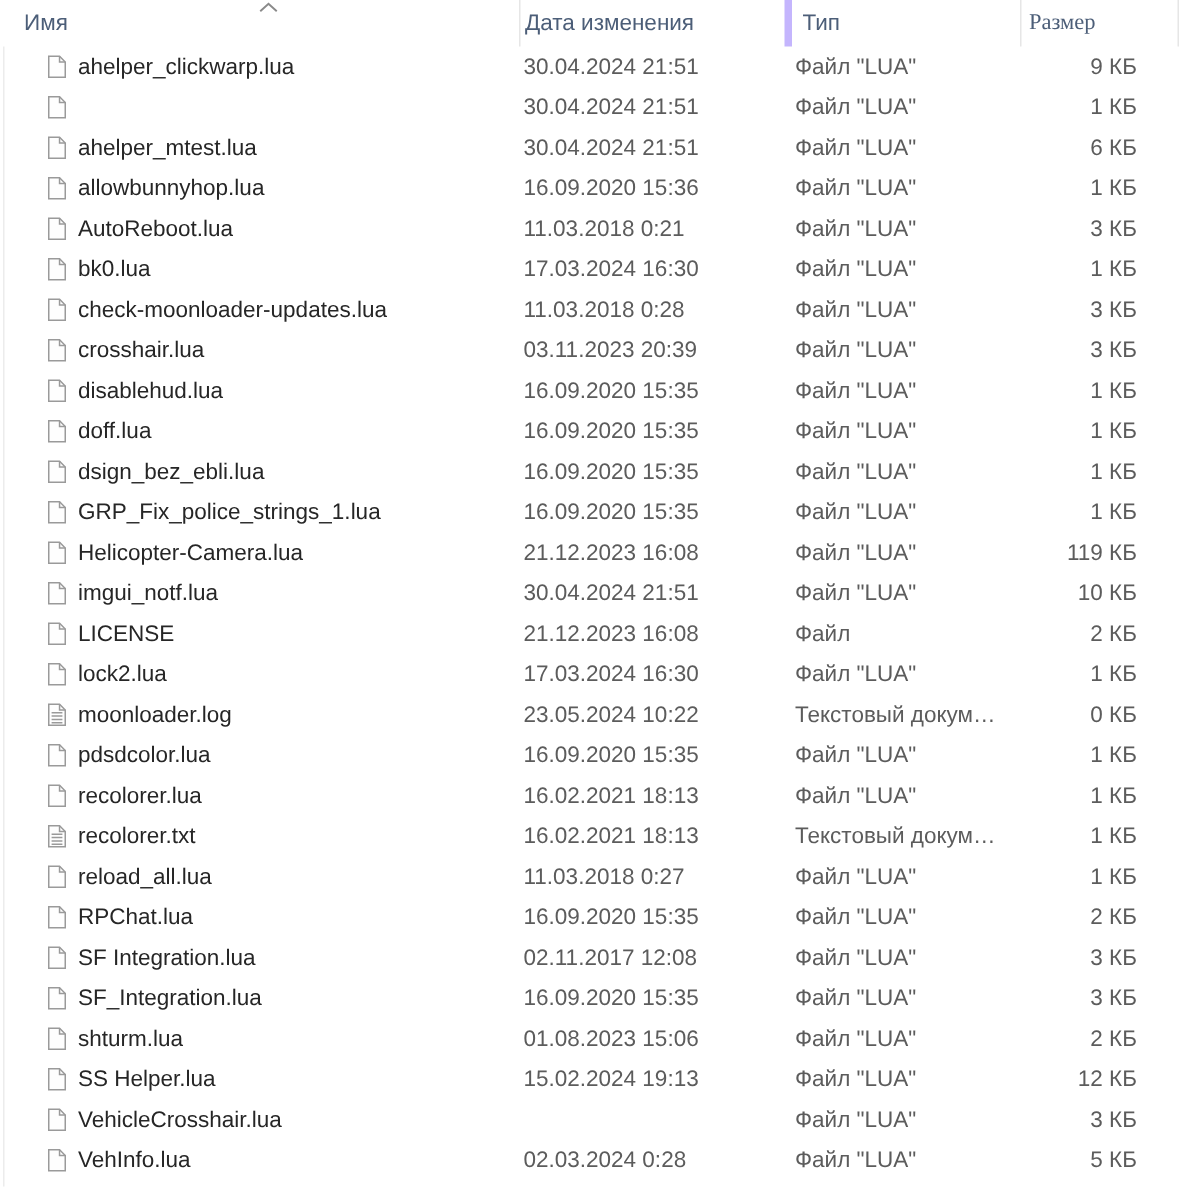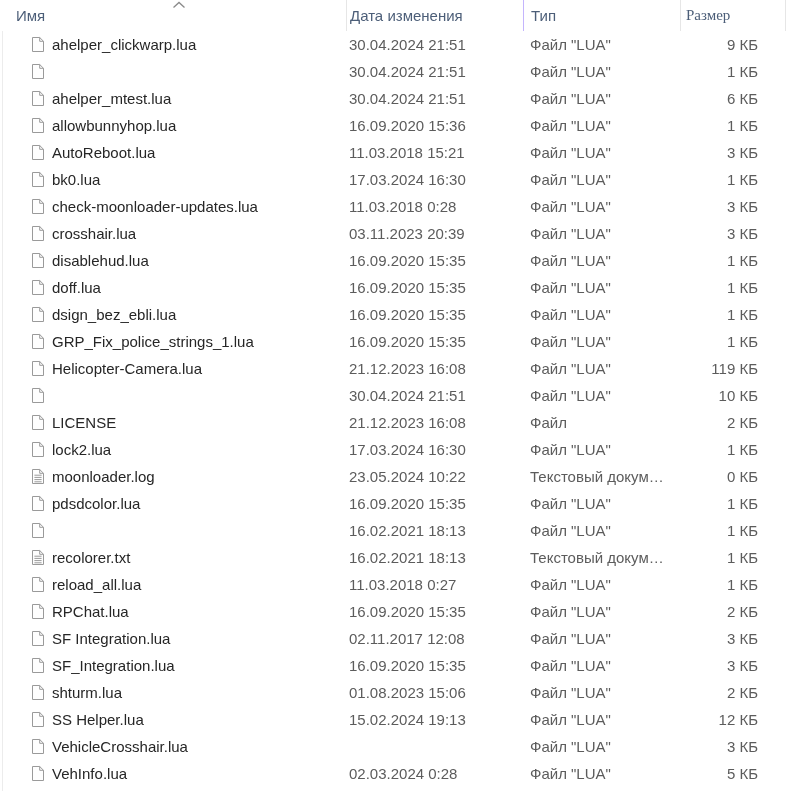--- a/index.html
+++ b/index.html
@@ -10,21 +10,21 @@
   }
   .window{position:relative;width:798px;height:798px;background:#fff;}
   .left-border{position:absolute;left:2px;top:0;width:1px;height:791px;background:#ececec;}
 
   
   .header{position:absolute;left:0;top:0;width:798px;height:31px;background:#fff;}
   .hcell{position:absolute;top:0;height:31px;line-height:31px;
     font-size:15px;color:#4c5e78;white-space:nowrap;overflow:hidden;cursor:default;}
   .hcell.h-name{left:2px;width:344px;padding-left:14px;box-sizing:border-box;}
   .hcell.h-date{left:346px;width:177px;padding-left:3px;border-left:1px solid #e6e6e6;box-sizing:border-box;}
-  .hcell.h-type{left:523px;width:157px;padding-left:7px;border-left:1px solid #c4b5fd;box-sizing:border-box;}
+  .hcell.h-type{left:523px;width:157px;padding-left:7px;border-left:5px solid #c4b5fd;box-sizing:border-box;}
   .hcell.h-size{left:680px;width:106px;padding-left:5px;border-left:1px solid #e6e6e6;border-right:1px solid #e6e6e6;box-sizing:border-box;font-family:Liberation Serif, serif;}
   .sort{position:absolute;left:170px;top:1px;width:14px;height:8px;}
   .sort svg{display:block;}
 
   
   .rows{position:absolute;left:0;top:31px;width:798px;}
   .row{position:relative;width:798px;height:27px;}
   .cell{position:absolute;top:0;height:27px;line-height:27px;font-size:15px;
     white-space:nowrap;overflow:hidden;cursor:default;}
   .cell.name{left:52px;width:290px;color:#262626;}
@@ -141,21 +141,21 @@
           <path d="M8.7 1.5 v3.8 h3.8" fill="none" stroke="#9a9a9a" stroke-width="1"></path>
           <g class="txt-lines" stroke="#9a9a9a" stroke-width="1">
             <line x1="3.4" y1="7.2" x2="10.6" y2="7.2"></line>
             <line x1="3.4" y1="9.4" x2="10.6" y2="9.4"></line>
             <line x1="3.4" y1="11.6" x2="10.6" y2="11.6"></line>
             <line x1="3.4" y1="13.8" x2="10.6" y2="13.8"></line>
           </g>
         </svg>
       </span>
       <span class="cell name">AutoReboot.lua</span>
-      <span class="cell date">11.03.2018 15:21</span>
+      <span class="cell date">11.03.2018 0:21</span>
       <span class="cell type">Файл "LUA"</span>
       <span class="cell size">3 КБ</span>
     </div>
       <div class="row" data-icon="blank-file-icon">
       <span class="icon">
         <svg width="14" height="17" viewBox="0 0 14 17">
           <path d="M1.5 1.5 h7.2 l3.8 3.8 v10.2 h-11 z" fill="#fefefe" stroke="#9a9a9a" stroke-width="1"></path>
           <path d="M8.7 1.5 v3.8 h3.8" fill="none" stroke="#9a9a9a" stroke-width="1"></path>
           <g class="txt-lines" stroke="#9a9a9a" stroke-width="1">
             <line x1="3.4" y1="7.2" x2="10.6" y2="7.2"></line>
@@ -302,20 +302,21 @@
           <path d="M1.5 1.5 h7.2 l3.8 3.8 v10.2 h-11 z" fill="#fefefe" stroke="#9a9a9a" stroke-width="1"></path>
           <path d="M8.7 1.5 v3.8 h3.8" fill="none" stroke="#9a9a9a" stroke-width="1"></path>
           <g class="txt-lines" stroke="#9a9a9a" stroke-width="1">
             <line x1="3.4" y1="7.2" x2="10.6" y2="7.2"></line>
             <line x1="3.4" y1="9.4" x2="10.6" y2="9.4"></line>
             <line x1="3.4" y1="11.6" x2="10.6" y2="11.6"></line>
             <line x1="3.4" y1="13.8" x2="10.6" y2="13.8"></line>
           </g>
         </svg>
       </span>
+      <span class="cell name">imgui_notf.lua</span>
       <span class="cell date">30.04.2024 21:51</span>
       <span class="cell type">Файл "LUA"</span>
       <span class="cell size">10 КБ</span>
     </div>
       <div class="row" data-icon="blank-file-icon">
       <span class="icon">
         <svg width="14" height="17" viewBox="0 0 14 17">
           <path d="M1.5 1.5 h7.2 l3.8 3.8 v10.2 h-11 z" fill="#fefefe" stroke="#9a9a9a" stroke-width="1"></path>
           <path d="M8.7 1.5 v3.8 h3.8" fill="none" stroke="#9a9a9a" stroke-width="1"></path>
           <g class="txt-lines" stroke="#9a9a9a" stroke-width="1">
@@ -391,20 +392,21 @@
           <path d="M1.5 1.5 h7.2 l3.8 3.8 v10.2 h-11 z" fill="#fefefe" stroke="#9a9a9a" stroke-width="1"></path>
           <path d="M8.7 1.5 v3.8 h3.8" fill="none" stroke="#9a9a9a" stroke-width="1"></path>
           <g class="txt-lines" stroke="#9a9a9a" stroke-width="1">
             <line x1="3.4" y1="7.2" x2="10.6" y2="7.2"></line>
             <line x1="3.4" y1="9.4" x2="10.6" y2="9.4"></line>
             <line x1="3.4" y1="11.6" x2="10.6" y2="11.6"></line>
             <line x1="3.4" y1="13.8" x2="10.6" y2="13.8"></line>
           </g>
         </svg>
       </span>
+      <span class="cell name">recolorer.lua</span>
       <span class="cell date">16.02.2021 18:13</span>
       <span class="cell type">Файл "LUA"</span>
       <span class="cell size">1 КБ</span>
     </div>
       <div class="row" data-icon="text-file-icon">
       <span class="icon">
         <svg width="14" height="17" viewBox="0 0 14 17">
           <path d="M1.5 1.5 h7.2 l3.8 3.8 v10.2 h-11 z" fill="#fefefe" stroke="#9a9a9a" stroke-width="1"></path>
           <path d="M8.7 1.5 v3.8 h3.8" fill="none" stroke="#9a9a9a" stroke-width="1"></path>
           <g class="txt-lines" stroke="#9a9a9a" stroke-width="1">

